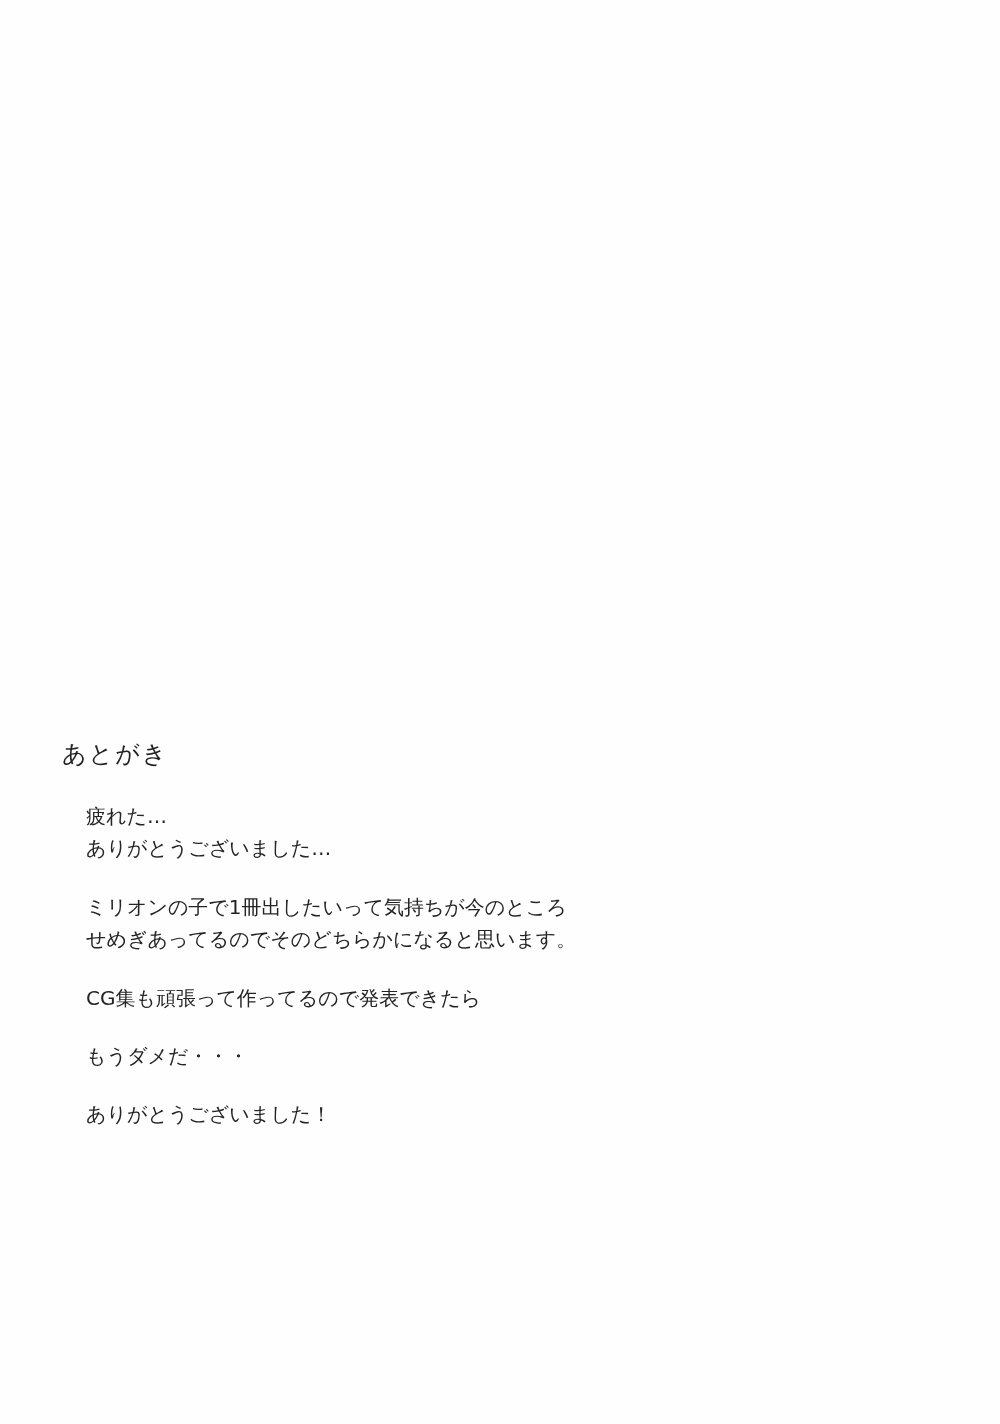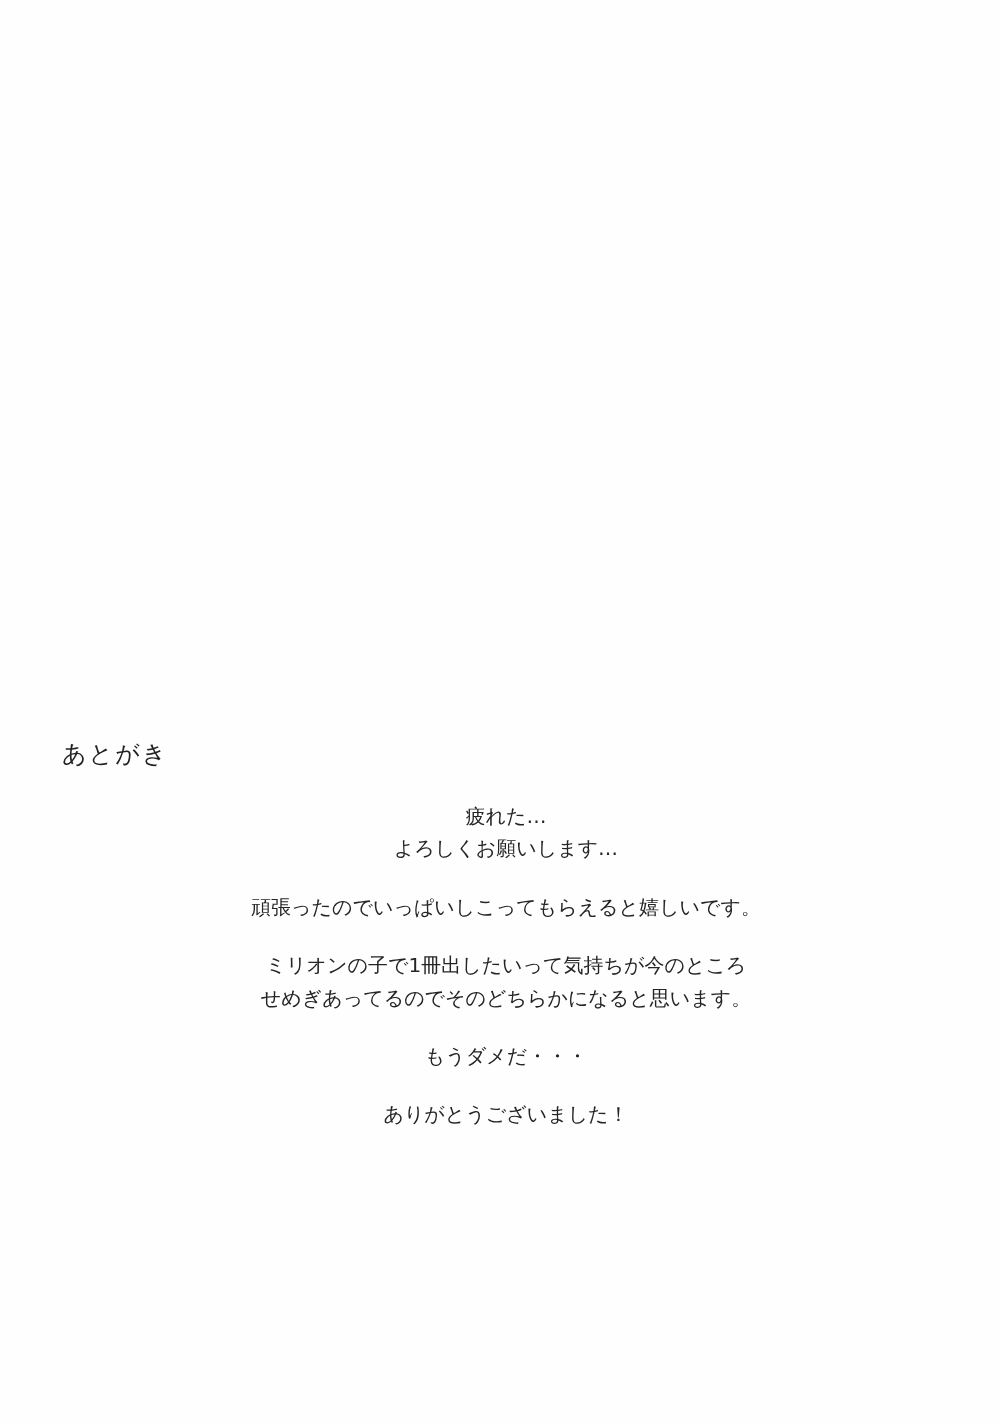--- a/index.html
+++ b/index.html
@@ -40,48 +40,47 @@
   }
   .para {
     margin: 0 0 26px 0;
   }
   .para:last-child {
     margin-bottom: 12px;
   }
   .line {
     display: block;
     white-space: pre;
-    text-align: center;
   }
 </style>
 </head>
 <body>
 
 <div class="page">
 
   <div class="afterword-heading">あとがき</div>
 
   <div class="afterword-body">
 
     <p class="para">
       <span class="line">疲れた…</span>
-      <span class="line">よろしくお願いします…</span>
+      <span class="line">ありがとうございました…</span>
     </p>
 
     <p class="para">
-      <span class="line">頑張ったのでいっぱいしこってもらえると嬉しいです。</span>
     </p>
 
     <p class="para">
       <span class="line">ミリオンの子で1冊出したいって気持ちが今のところ</span>
       <span class="line">せめぎあってるのでそのどちらかになると思います。</span>
     </p>
 
 
     <p class="para">
+      <span class="line">CG集も頑張って作ってるので発表できたら</span>
     </p>
 
     <p class="para">
       <span class="line">もうダメだ・・・</span>
     </p>
 
     <p class="para">
       <span class="line">ありがとうございました！</span>
     </p>
 

